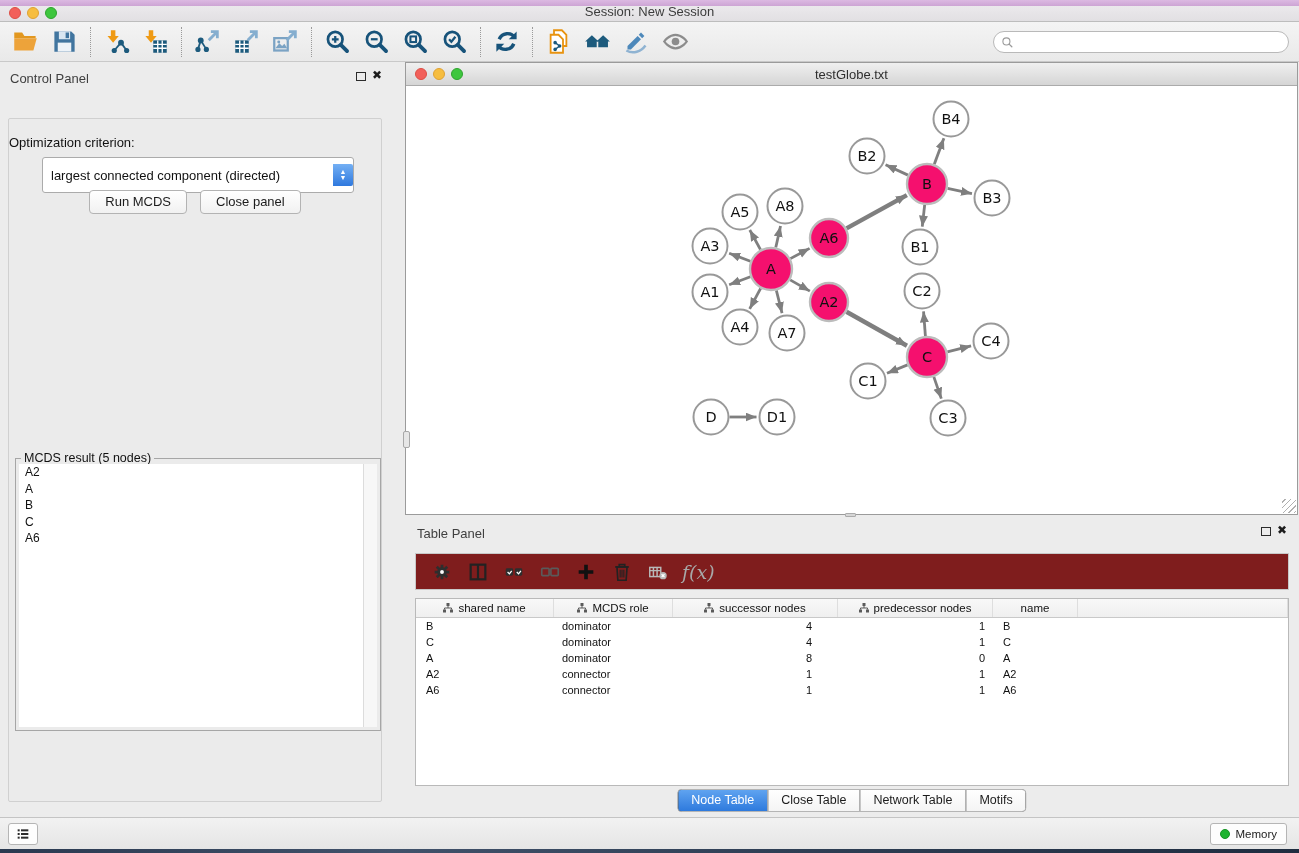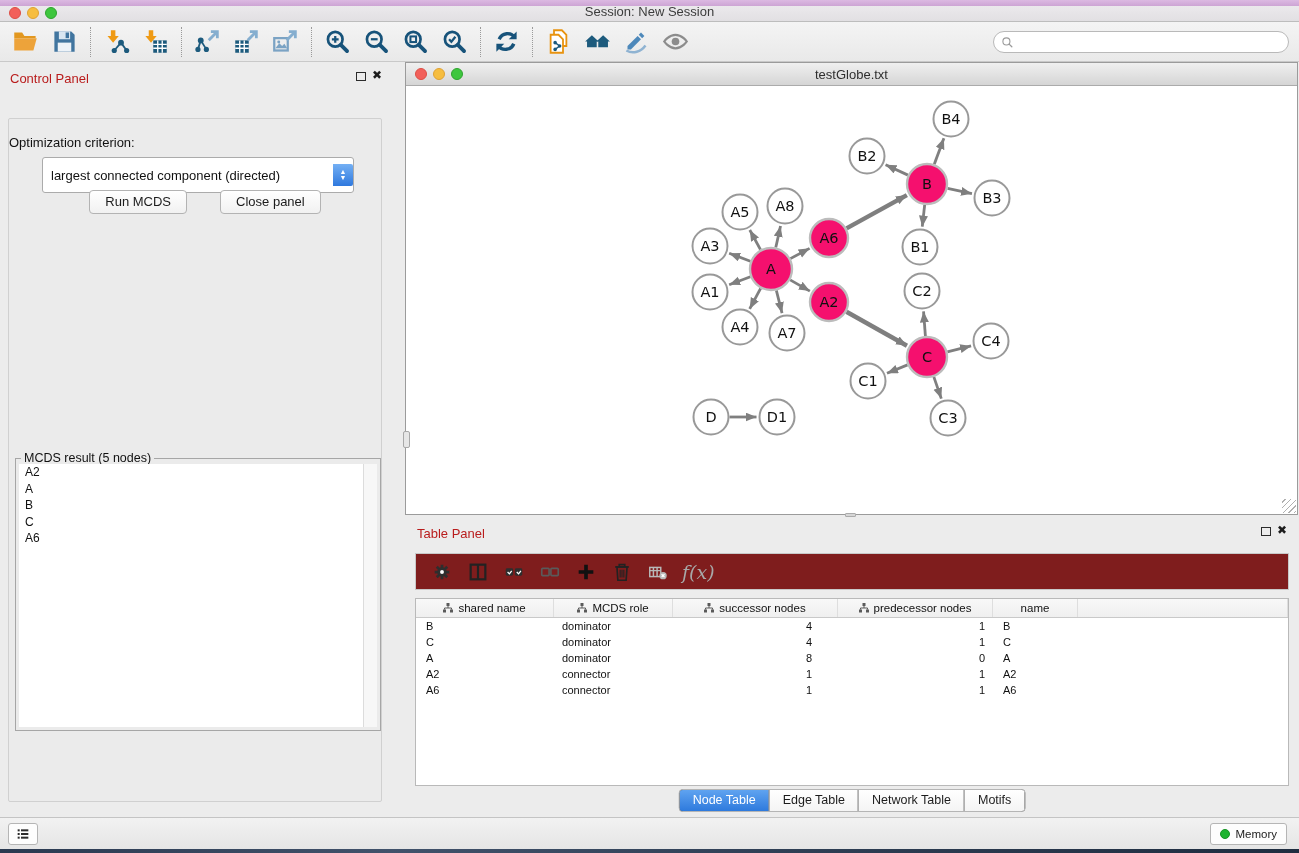--- a/index.html
+++ b/index.html
@@ -23,21 +23,21 @@
   .tb-btn { width:39px; height:34px; display:flex; align-items:center; justify-content:center; }
   .tb-btn svg { width:27px; height:27px; }
   .tb-sep { width:1px; height:30px; border-left:1px dotted #9a9a9a; margin:0 6px; }
   #search-box { position:absolute; right:10px; top:9px; width:296px; height:22px;
     background:#fff; border:1px solid #b9b9b9; border-radius:11px; display:flex; align-items:center; padding-left:7px; }
   #search-box svg { width:13px; height:13px; }
   #search-input { border:none; outline:none; flex:1; height:18px; font-size:12px; background:transparent; margin-left:4px; }
 
   
   #control-panel { position:absolute; left:0; top:62px; width:390px; height:748px; }
-  .panel-title { position:absolute; left:10px; top:9px; font-size:13px; color:#b91c1c; }
+  .panel-title { position:absolute; left:10px; top:9px; font-size:13px; color:#404040; }
   .float-ico { position:absolute; top:10px; width:10px; height:9px; border:1.6px solid #2b2b2b; }
   .close-ico { position:absolute; top:6px; font-size:12px; font-weight:bold; color:#1c1c1c; font-family:"DejaVu Sans",sans-serif; }
   #cp-float { right:24px; } #cp-close { right:8px; }
 
   .tab-row { position:absolute; top:33px; left:0; right:0; display:flex; justify-content:center; }
   .tab { background:linear-gradient(#ffffff,#f3f3f3); border:1px solid #b5b5b5; margin-left:-1px;
     font-size:13px; padding:3px 13px 4px; color:#1c1c1c; }
   .tab:first-child { border-radius:4px 0 0 4px; margin-left:0; }
   .tab:last-child  { border-radius:0 4px 4px 0; }
   .tab.sel { background:linear-gradient(#5fa3f0,#2e7add); color:#fff; border-color:#2e6fc4; }
@@ -46,21 +46,21 @@
     border:1px solid #d0d0d0; border-radius:2px; background:#ebebeb; }
   #opt-label { position:absolute; top:16px; left:0; right:0; text-align:left; font-size:13px; color:#111; }
   #criterion-select { position:absolute; left:33px; top:38px; width:312px; height:36px; background:#fff;
     border:1px solid #ababab; border-radius:3px; display:flex; align-items:center; }
   #criterion-value { flex:1; font-size:13px; padding-left:8px; color:#111; white-space:nowrap; }
   #criterion-stepper { width:20px; height:22px; border-radius:0 2px 2px 0;
     background:linear-gradient(#74b0f4,#2f79de); display:flex; flex-direction:column; align-items:center; justify-content:center; }
   #criterion-stepper span { color:#fff; font-size:7px; line-height:6px; }
   #cp-buttons { position:absolute; top:71px; left:0; right:0; display:flex; justify-content:center; gap:13px; }
   .btn { background:linear-gradient(#ffffff,#f1f1f1); border:1px solid #b3b3b3; border-radius:4px;
-    font-size:13px; color:#1c1c1c; padding:3px 15px 4px;margin-left:20px; }
+    font-size:13px; color:#1c1c1c; padding:3px 15px 4px; }
 
   #mcds-fieldset { position:absolute; left:6px; top:339px; width:366px; height:273px; border:1px solid #a6a6a6; }
   #mcds-legend { position:absolute; top:-8px; left:5px; background:#ebebeb; padding:0 3px; font-size:12.5px; color:#111; }
   #mcds-list { position:absolute; left:3px; top:5px; right:17px; bottom:3px; background:#fff; overflow:hidden; }
   #mcds-scroll { position:absolute; top:5px; right:3px; bottom:3px; width:14px; background:#f7f7f7; border-left:1px solid #dcdcdc; }
   .mcds-item { font-size:12px; line-height:16.5px; padding-left:6px; color:#111; }
 
   
   #network-window { position:absolute; left:405px; top:62px; width:893px; height:453px;
     border:1px solid #9b9b9b; background:#fff; }
@@ -577,21 +577,21 @@
           <div class="td c1">connector</div>
           <div class="td c2">1</div>
           <div class="td c3">1</div>
           <div class="td c4">A6</div>
         </div>
       </div>
   </div>
 
   <div id="tp-tabs">
       <div class="tp-tab sel">Node Table</div>
-      <div class="tp-tab">Edge Table</div>
+      <div class="tp-tab">Close Table</div>
       <div class="tp-tab">Network Table</div>
       <div class="tp-tab">Motifs</div>
     </div>
 </div>
 
 <div id="status-bar">
   <div id="list-btn">
     <svg viewBox="0 0 24 24" width="16" height="16">
         <g fill="#2b2b2b">
           <rect x="4" y="5" width="3" height="3"></rect>

